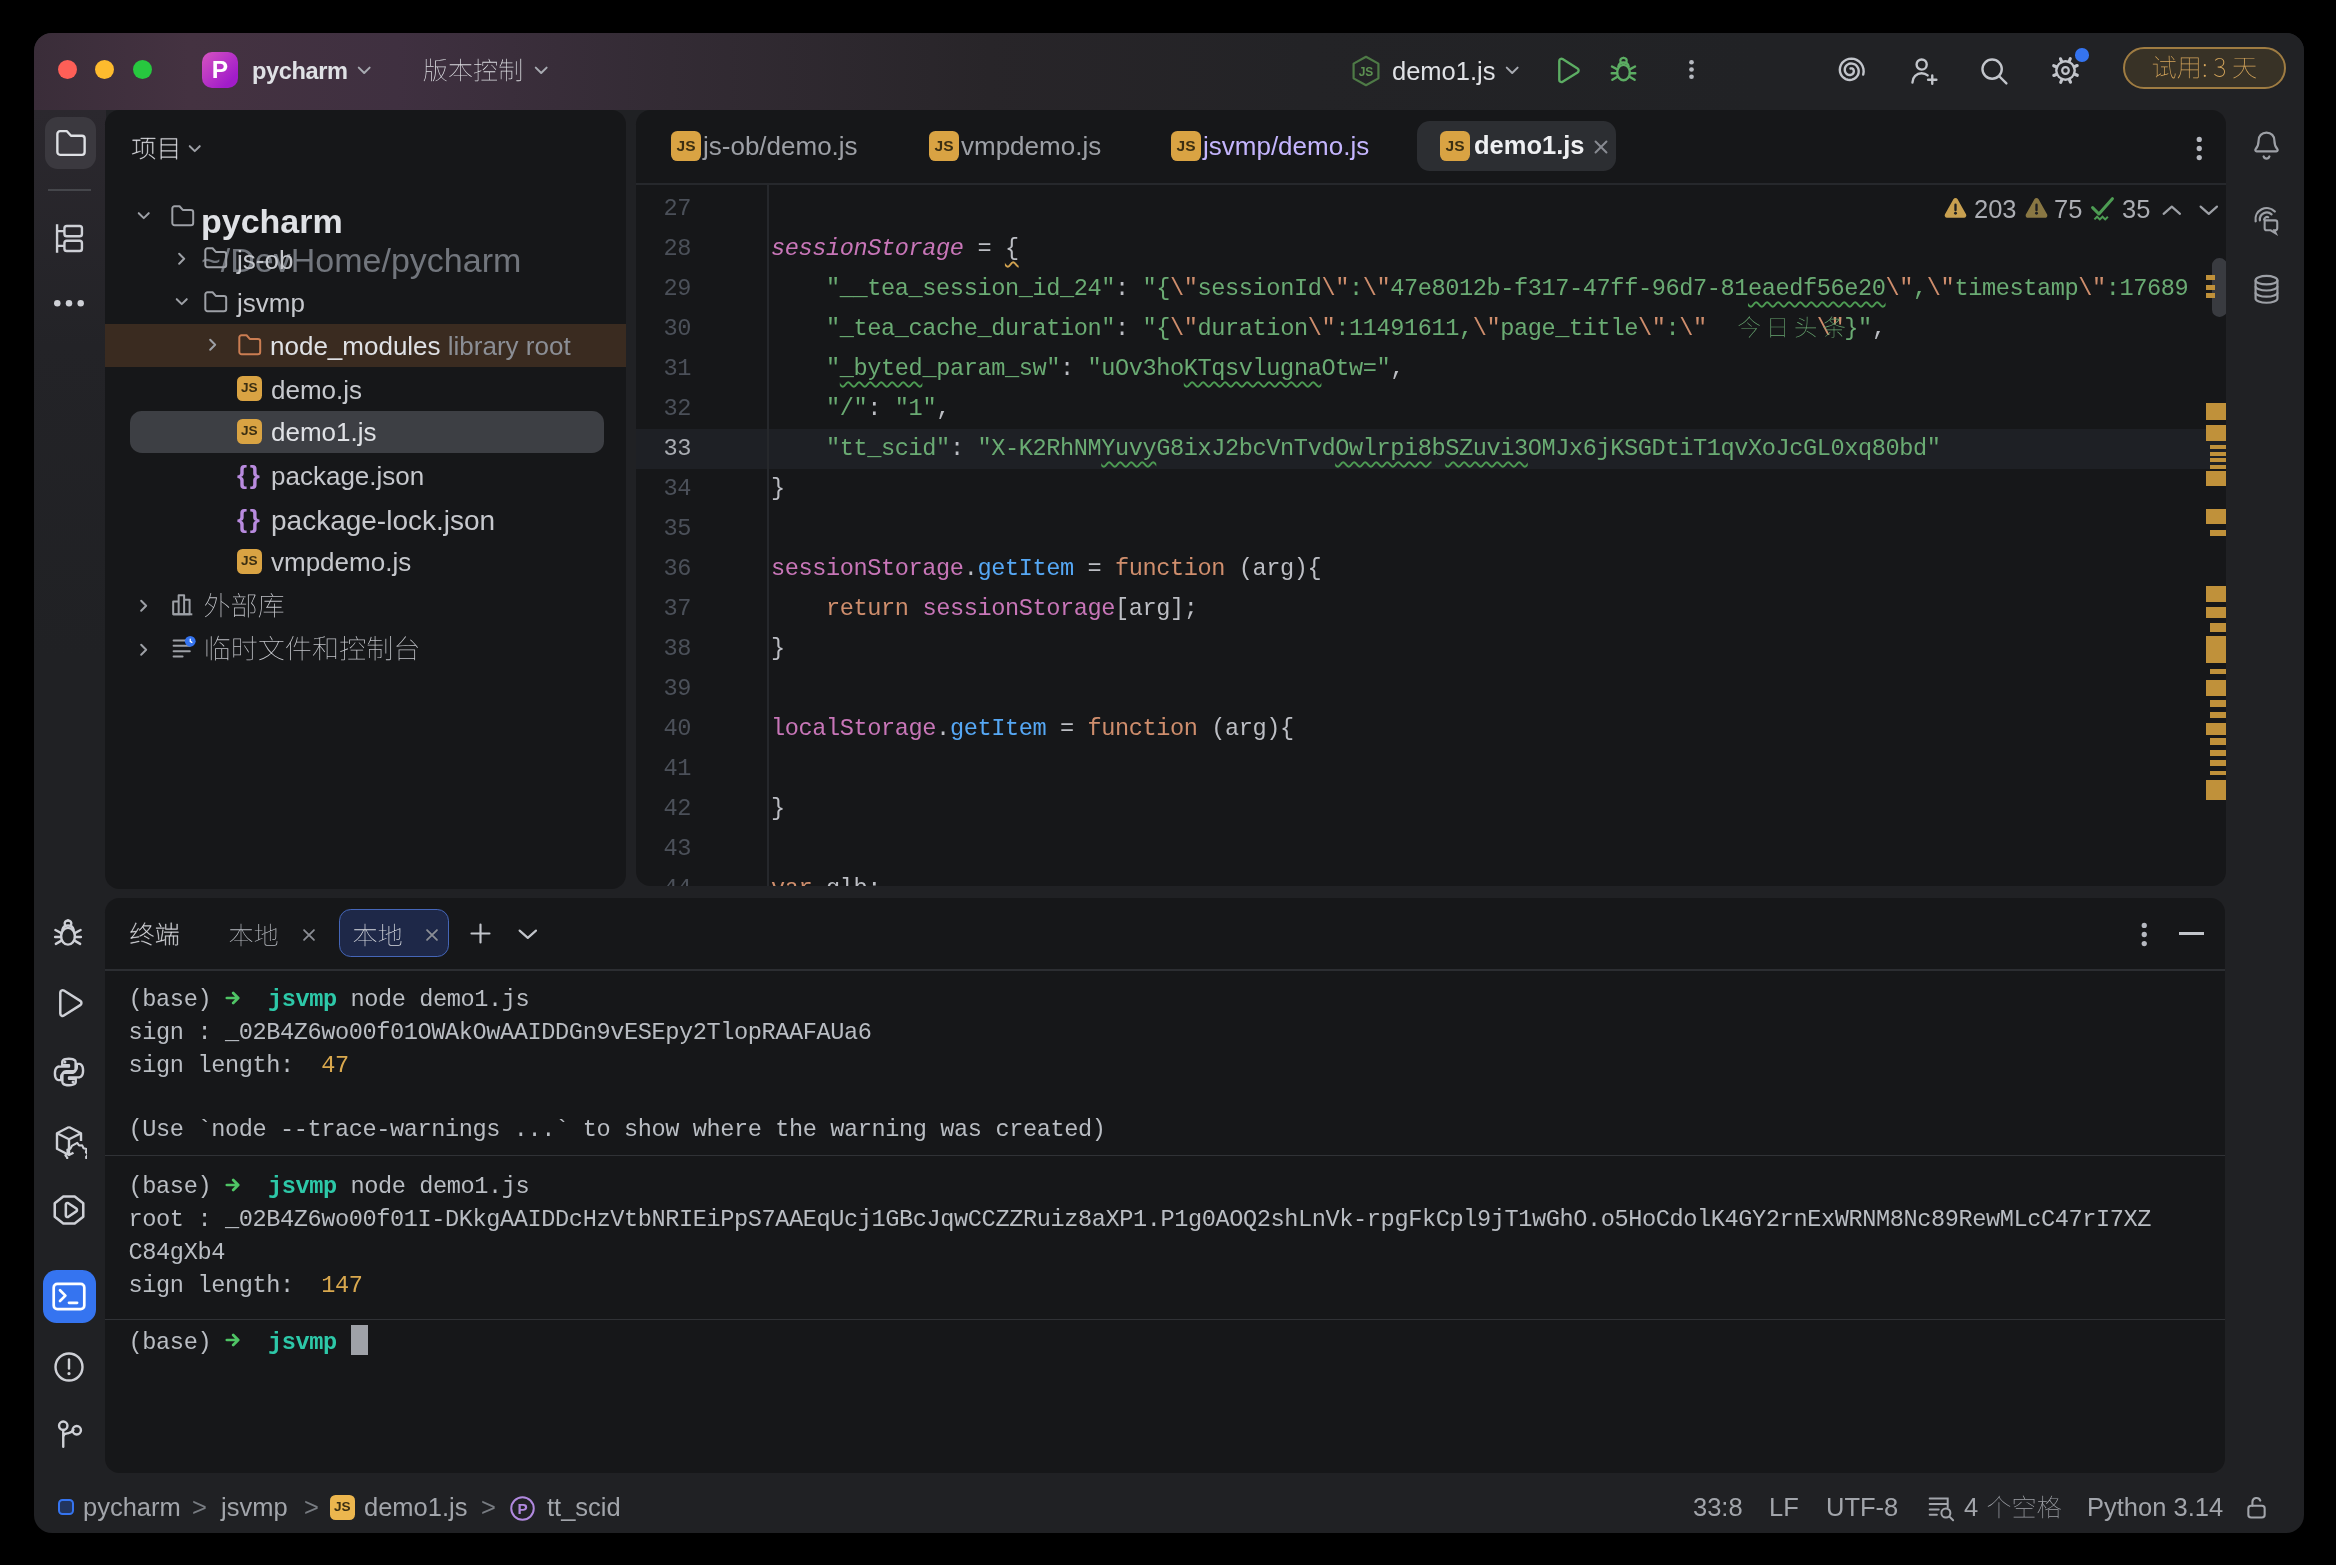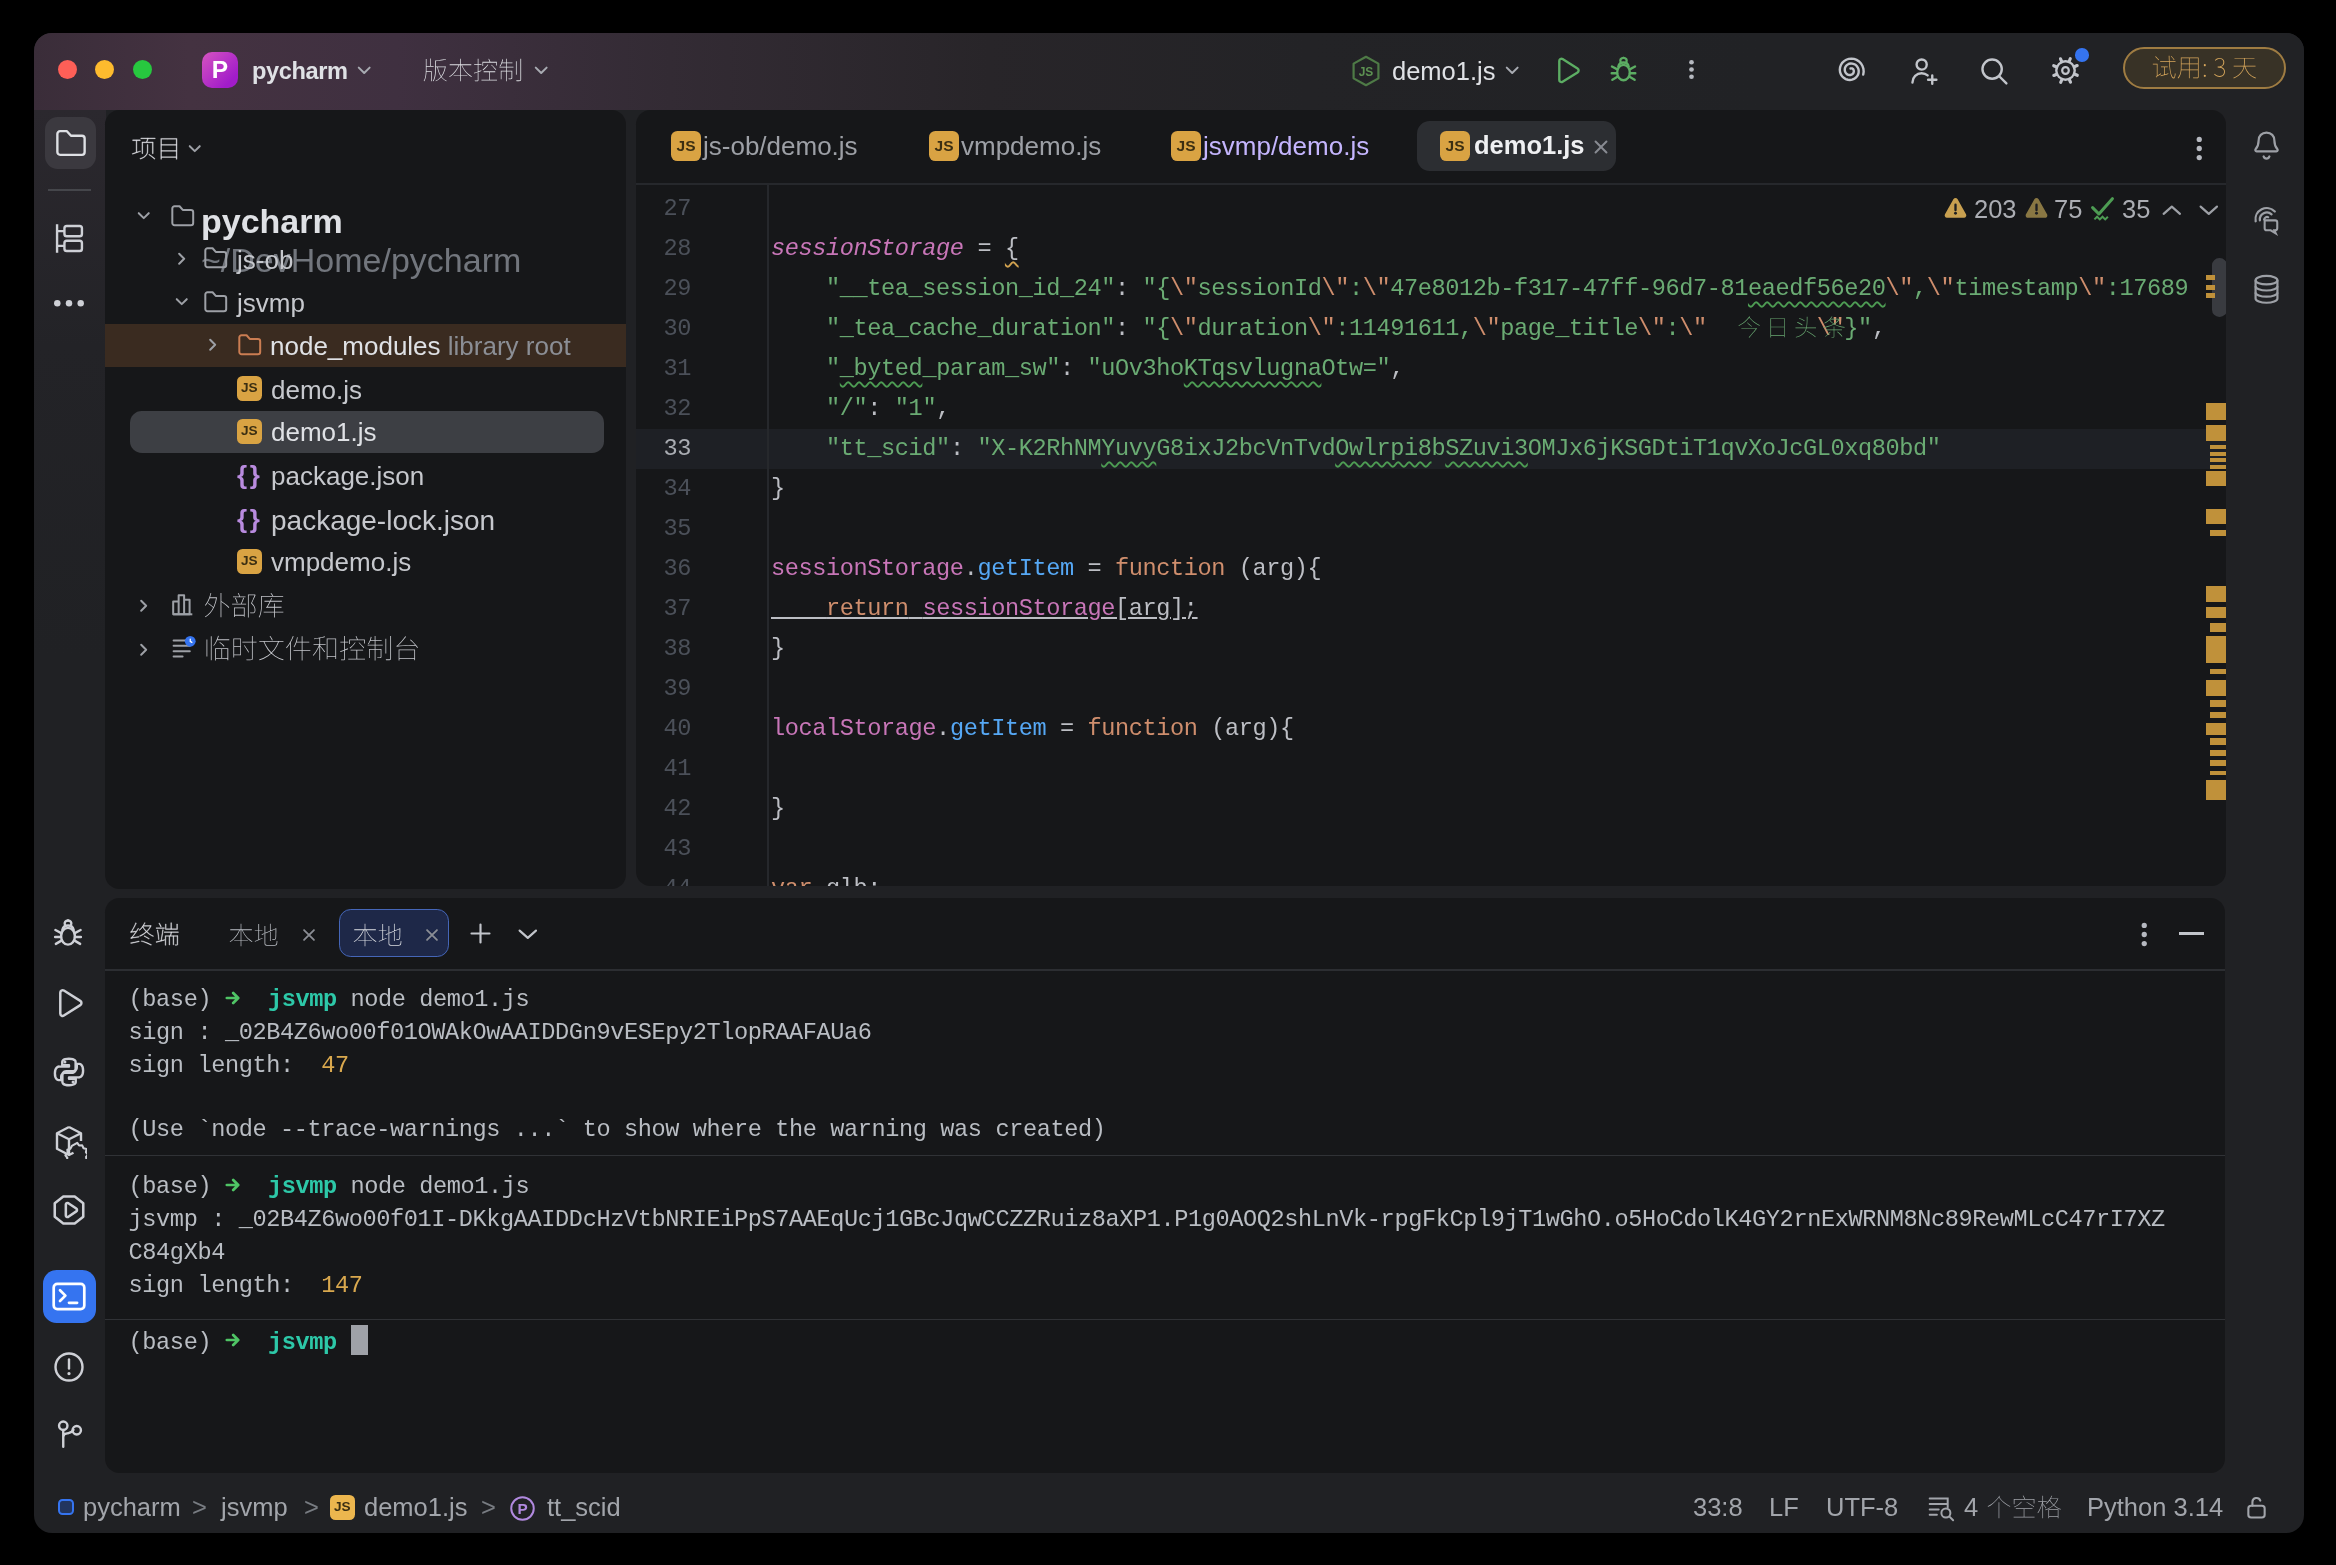--- a/index.html
+++ b/index.html
@@ -317,21 +317,21 @@
 <div class="cl" style="top:159px;">    <span class="g">"__tea_session_id_24"</span>: <span class="g">"{</span><span class="o">\"</span><span class="g">sessionId</span><span class="o">\"</span><span class="g">:</span><span class="o">\"</span><span class="g">47e8012b-f317-47ff-96d7-81<span class="wg">eaedf56e20</span></span><span class="o">\"</span><span class="g">,</span><span class="o">\"</span><span class="g">timestamp</span><span class="o">\"</span><span class="g">:17689</span></div>
 <div class="cl" style="top:199px;">    <span class="g">"_tea_cache_duration"</span>: <span class="g">"{</span><span class="o">\"</span><span class="g">duration</span><span class="o">\"</span><span class="g">:11491611,</span><span class="o">\"</span><span class="g">page_title</span><span class="o">\"</span><span class="g">:</span><span class="o">\"</span><span class="g">        </span><span class="o">\"</span><span class="g">}"</span>,</div>
       <svg class="abs" style="left:1099px;top:206px;" width="116" height="25.5" viewBox="0 0 128 28">
         <path transform="translate(0 22) scale(1 -1)" fill="#6aab73" d="M7.0 8.6L23.5 8.6L23.5 7.9L7.0 7.9L7.0 8.6ZM13.0 14.5L13.6 15.0Q14.5 14.3 15.4 13.6Q16.4 12.8 17.2 12.0Q18.0 11.3 18.6 10.7L17.9 10.2Q17.4 10.8 16.6 11.5Q15.8 12.3 14.8 13.1Q13.9 13.9 13.0 14.5ZM15.9 20.9Q16.9 19.6 18.3 18.2Q19.7 16.9 21.2 15.7Q22.8 14.5 24.4 13.5Q26.0 12.5 27.4 11.8Q27.3 11.7 27.2 11.6Q27.1 11.5 27.0 11.4Q26.9 11.3 26.8 11.2Q25.4 11.9 23.8 12.9Q22.2 13.9 20.6 15.2Q19.1 16.5 17.7 17.8Q16.3 19.2 15.3 20.6L15.9 20.9ZM15.8 21.7L16.5 21.3Q15.2 19.4 13.2 17.5Q11.3 15.5 9.0 13.9Q6.7 12.3 4.3 11.1Q4.2 11.3 4.1 11.4Q3.9 11.6 3.8 11.7Q6.2 12.8 8.5 14.4Q10.7 16.0 12.6 17.9Q14.5 19.8 15.8 21.7ZM23.3 8.6L23.5 8.6L23.7 8.7L24.2 8.4Q23.5 7.4 22.5 6.2Q21.5 4.9 20.3 3.5Q19.2 2.1 18.0 0.8Q16.9 -0.6 15.9 -1.8L15.1 -1.5Q16.2 -0.3 17.4 1.1Q18.5 2.5 19.6 3.8Q20.7 5.2 21.7 6.4Q22.7 7.6 23.3 8.5L23.3 8.6ZM39.0 19.6L54.9 19.6L54.9 -1.4L54.2 -1.4L54.2 18.9L39.8 18.9L39.8 -1.6L39.0 -1.6L39.0 19.6ZM39.5 10.3L54.5 10.3L54.5 9.6L39.5 9.6L39.5 10.3ZM39.4 0.9L54.6 0.9L54.6 0.1L39.4 0.1L39.4 0.9ZM79.2 21.2L80.0 21.2Q80.0 18.3 79.9 15.7Q79.8 13.1 79.5 10.8Q79.2 8.5 78.4 6.6Q77.6 4.6 76.3 3.1Q74.9 1.5 72.8 0.3Q70.6 -0.9 67.5 -1.7Q67.4 -1.6 67.2 -1.4Q67.1 -1.2 67.0 -1.0Q70.1 -0.3 72.2 0.9Q74.3 2.0 75.7 3.6Q77.0 5.1 77.7 7.0Q78.5 8.8 78.8 11.1Q79.1 13.3 79.2 15.8Q79.2 18.4 79.2 21.2ZM66.7 9.4L89.4 9.4L89.4 8.6L66.7 8.6L66.7 9.4ZM78.9 5.2L79.4 5.7Q81.2 4.7 83.0 3.6Q84.8 2.5 86.4 1.4Q87.9 0.2 89.1 -0.9L88.5 -1.4Q87.4 -0.3 85.9 0.8Q84.3 2.0 82.5 3.1Q80.8 4.2 78.9 5.2ZM70.6 19.4L71.1 20.0Q72.2 19.6 73.3 19.1Q74.4 18.6 75.4 18.0Q76.3 17.5 76.9 17.0L76.5 16.2Q75.9 16.8 74.9 17.4Q73.9 18.0 72.8 18.5Q71.7 19.0 70.6 19.4ZM68.4 14.9L68.9 15.4Q69.9 15.1 71.0 14.5Q72.1 14.0 73.0 13.4Q74.0 12.8 74.6 12.3L74.1 11.6Q73.5 12.2 72.5 12.8Q71.6 13.4 70.5 13.9Q69.4 14.5 68.4 14.9ZM104.7 18.9L115.0 18.9L115.0 18.2L104.7 18.2L104.7 18.9ZM114.8 18.9L115.0 18.9L115.1 19.0L115.6 18.6Q114.4 16.6 112.4 15.0Q110.4 13.4 108.0 12.2Q105.5 11.0 102.9 10.2Q100.3 9.4 97.8 9.0Q97.8 9.2 97.6 9.4Q97.5 9.6 97.4 9.7Q99.8 10.1 102.4 10.9Q105.0 11.6 107.4 12.7Q109.8 13.9 111.7 15.4Q113.6 16.8 114.8 18.7L114.8 18.9ZM106.6 21.6L107.5 21.5Q106.3 19.6 104.2 17.5Q102.1 15.4 99.1 13.8Q99.0 13.9 98.9 14.0Q98.8 14.1 98.7 14.2Q98.6 14.3 98.5 14.3Q100.4 15.3 102.0 16.6Q103.6 17.8 104.8 19.1Q105.9 20.5 106.6 21.6ZM104.5 18.3Q106.0 15.9 108.5 14.2Q111.0 12.5 114.3 11.4Q117.5 10.3 121.1 9.8Q121.1 9.7 121.0 9.6Q120.9 9.5 120.8 9.3Q120.7 9.2 120.6 9.1Q117.1 9.6 113.8 10.8Q110.5 11.9 107.9 13.7Q105.3 15.5 103.8 17.9L104.5 18.3ZM100.2 7.2L118.0 7.2L118.0 6.4L100.2 6.4L100.2 7.2ZM104.9 4.8L105.5 4.5Q104.8 3.6 103.9 2.6Q102.9 1.6 101.8 0.7Q100.8 -0.2 100.0 -0.8Q99.9 -0.7 99.8 -0.6Q99.7 -0.5 99.7 -0.4Q99.6 -0.3 99.5 -0.2Q100.3 0.3 101.3 1.2Q102.3 2.0 103.3 3.0Q104.2 4.0 104.9 4.8ZM108.9 10.6L109.6 10.6L109.6 -0.6Q109.6 -1.0 109.5 -1.2Q109.4 -1.4 109.1 -1.6Q108.8 -1.7 108.2 -1.7Q107.6 -1.7 106.6 -1.7Q106.6 -1.5 106.5 -1.3Q106.4 -1.1 106.3 -1.0Q107.1 -1.0 107.7 -1.0Q108.3 -1.0 108.5 -1.0Q108.7 -1.0 108.8 -0.9Q108.9 -0.8 108.9 -0.7L108.9 10.6ZM112.7 4.5L113.3 4.9Q114.3 4.2 115.3 3.2Q116.3 2.3 117.1 1.4Q118.0 0.5 118.5 -0.2L117.9 -0.7Q117.4 0.0 116.5 0.9Q115.7 1.8 114.7 2.8Q113.7 3.7 112.7 4.5Z"></path>
       </svg>
 <div class="cl" style="top:239px;">    <span class="g">"<span class="wg">_byted</span>_param_sw"</span>: <span class="g">"uOv3ho<span class="wg">KTqsvlugna</span>Otw="</span>,</div>
 <div class="cl" style="top:279px;">    <span class="g">"/"</span>: <span class="g">"1"</span>,</div>
 <div class="cl" style="top:319px;">    <span class="g">"tt_scid"</span>: <span class="g">"X-K2RhNM<span class="wg">Yuvy</span>G8ixJ2bcVnTvd<span class="wg">Owlrpi8</span>b<span class="wg">SZuvi3</span>OMJx6jKSGDtiT1qvXoJcGL0xq80bd"</span></div>
 <div class="cl" style="top:359px;">}</div>
 <div class="cl" style="top:439px;"><span class="pk">sessionStorage</span>.<span class="bl">getItem</span> = <span class="o">function</span> (arg){</div>
-<div class="cl" style="top:479px;text-decoration:underline;">    <span class="o">return</span> <span class="pk">sessionStorage</span>[arg];</div>
+<div class="cl" style="top:479px;">    <span class="o">return</span> <span class="pk">sessionStorage</span>[arg];</div>
 <div class="cl" style="top:519px;">}</div>
 <div class="cl" style="top:599px;"><span class="pk">localStorage</span>.<span class="bl">getItem</span> = <span class="o">function</span> (arg){</div>
 <div class="cl" style="top:679px;">}</div>
 <div class="cl" style="top:759px;"><span class="o">var</span> glb;</div>
 
 <svg class="abs" style="left:1306px;top:86px;" width="27" height="25.5" viewBox="0 0 30 28">
         <path d="M12.8 3.2c1-1.7 3.4-1.7 4.4 0l9.5 17c1 1.7-.3 3.9-2.2 3.9H5.5c-1.9 0-3.2-2.2-2.2-3.9z" fill="#c8a050"></path>
         <path d="M15 9.5v6" stroke="#1e1f22" stroke-width="2.6" stroke-linecap="round"></path>
         <circle cx="15" cy="19" r="1.6" fill="#1e1f22"></circle>
       </svg>
@@ -418,21 +418,21 @@
 <div class="tt" style="left:23.6px;top:85px;">(base) <svg style="display:inline-block;vertical-align:-2.7px;" width="15.5" height="22" viewBox="0 0 17 24">
           <path d="M2 12h11M9 6.5l5.5 5.5L9 17.5" stroke="#4fc465" stroke-width="3" fill="none" stroke-linecap="round" stroke-linejoin="round"></path>
         </svg>  <span class="tv">jsvmp</span> node demo1.js</div>
 <div class="tt" style="left:23.6px;top:118px;">sign : _02B4Z6wo00f01OWAkOwAAIDDGn9vESEpy2TlopRAAFAUa6</div>
 <div class="tt" style="left:23.6px;top:151px;">sign length:  <span class="yl">47</span></div>
 <div class="tt" style="left:23.6px;top:215px;">(Use `node --trace-warnings ...` to show where the warning was created)</div>
 <div class="abs" style="left:0px;top:257px;width:2120px;height:0.9px;background:#303236;"></div>
 <div class="tt" style="left:23.6px;top:272px;">(base) <svg style="display:inline-block;vertical-align:-2.7px;" width="15.5" height="22" viewBox="0 0 17 24">
           <path d="M2 12h11M9 6.5l5.5 5.5L9 17.5" stroke="#4fc465" stroke-width="3" fill="none" stroke-linecap="round" stroke-linejoin="round"></path>
         </svg>  <span class="tv">jsvmp</span> node demo1.js</div>
-<div class="tt" style="left:23.6px;top:305px;">jsvmp : _02B4Z6wo00f01I-DKkgAAIDDcHzVtbNRIEiPpS7AAEqUcj1GBcJqwCCZZRuiz8aXP1.P1g0AOQ2shLnVk-rpgFkCpl9jT1wGhO.o5HoCdolK4GY2rnExWRNM8Nc89RewMLcC47rI7XZ</div>
+<div class="tt" style="left:23.6px;top:305px;">root : _02B4Z6wo00f01I-DKkgAAIDDcHzVtbNRIEiPpS7AAEqUcj1GBcJqwCCZZRuiz8aXP1.P1g0AOQ2shLnVk-rpgFkCpl9jT1wGhO.o5HoCdolK4GY2rnExWRNM8Nc89RewMLcC47rI7XZ</div>
 <div class="tt" style="left:23.6px;top:338px;">C84gXb4</div>
 <div class="tt" style="left:23.6px;top:371px;">sign length:  <span class="yl">147</span></div>
 <div class="abs" style="left:0px;top:421px;width:2120px;height:0.9px;background:#303236;"></div>
 <div class="tt" style="left:23.6px;top:427px;">(base) <svg style="display:inline-block;vertical-align:-2.7px;" width="15.5" height="22" viewBox="0 0 17 24">
           <path d="M2 12h11M9 6.5l5.5 5.5L9 17.5" stroke="#4fc465" stroke-width="3" fill="none" stroke-linecap="round" stroke-linejoin="round"></path>
         </svg>  <span class="tv">jsvmp</span> <span style="display:inline-block;width:17.3px;height:30px;background:#9fa2a8;vertical-align:-6.4px;"></span></div>
 </div>
 <div id="statusbar"></div>
 
 <svg class="abs" style="left:2249px;top:128px;" width="35" height="35" viewBox="0 0 24 24">

